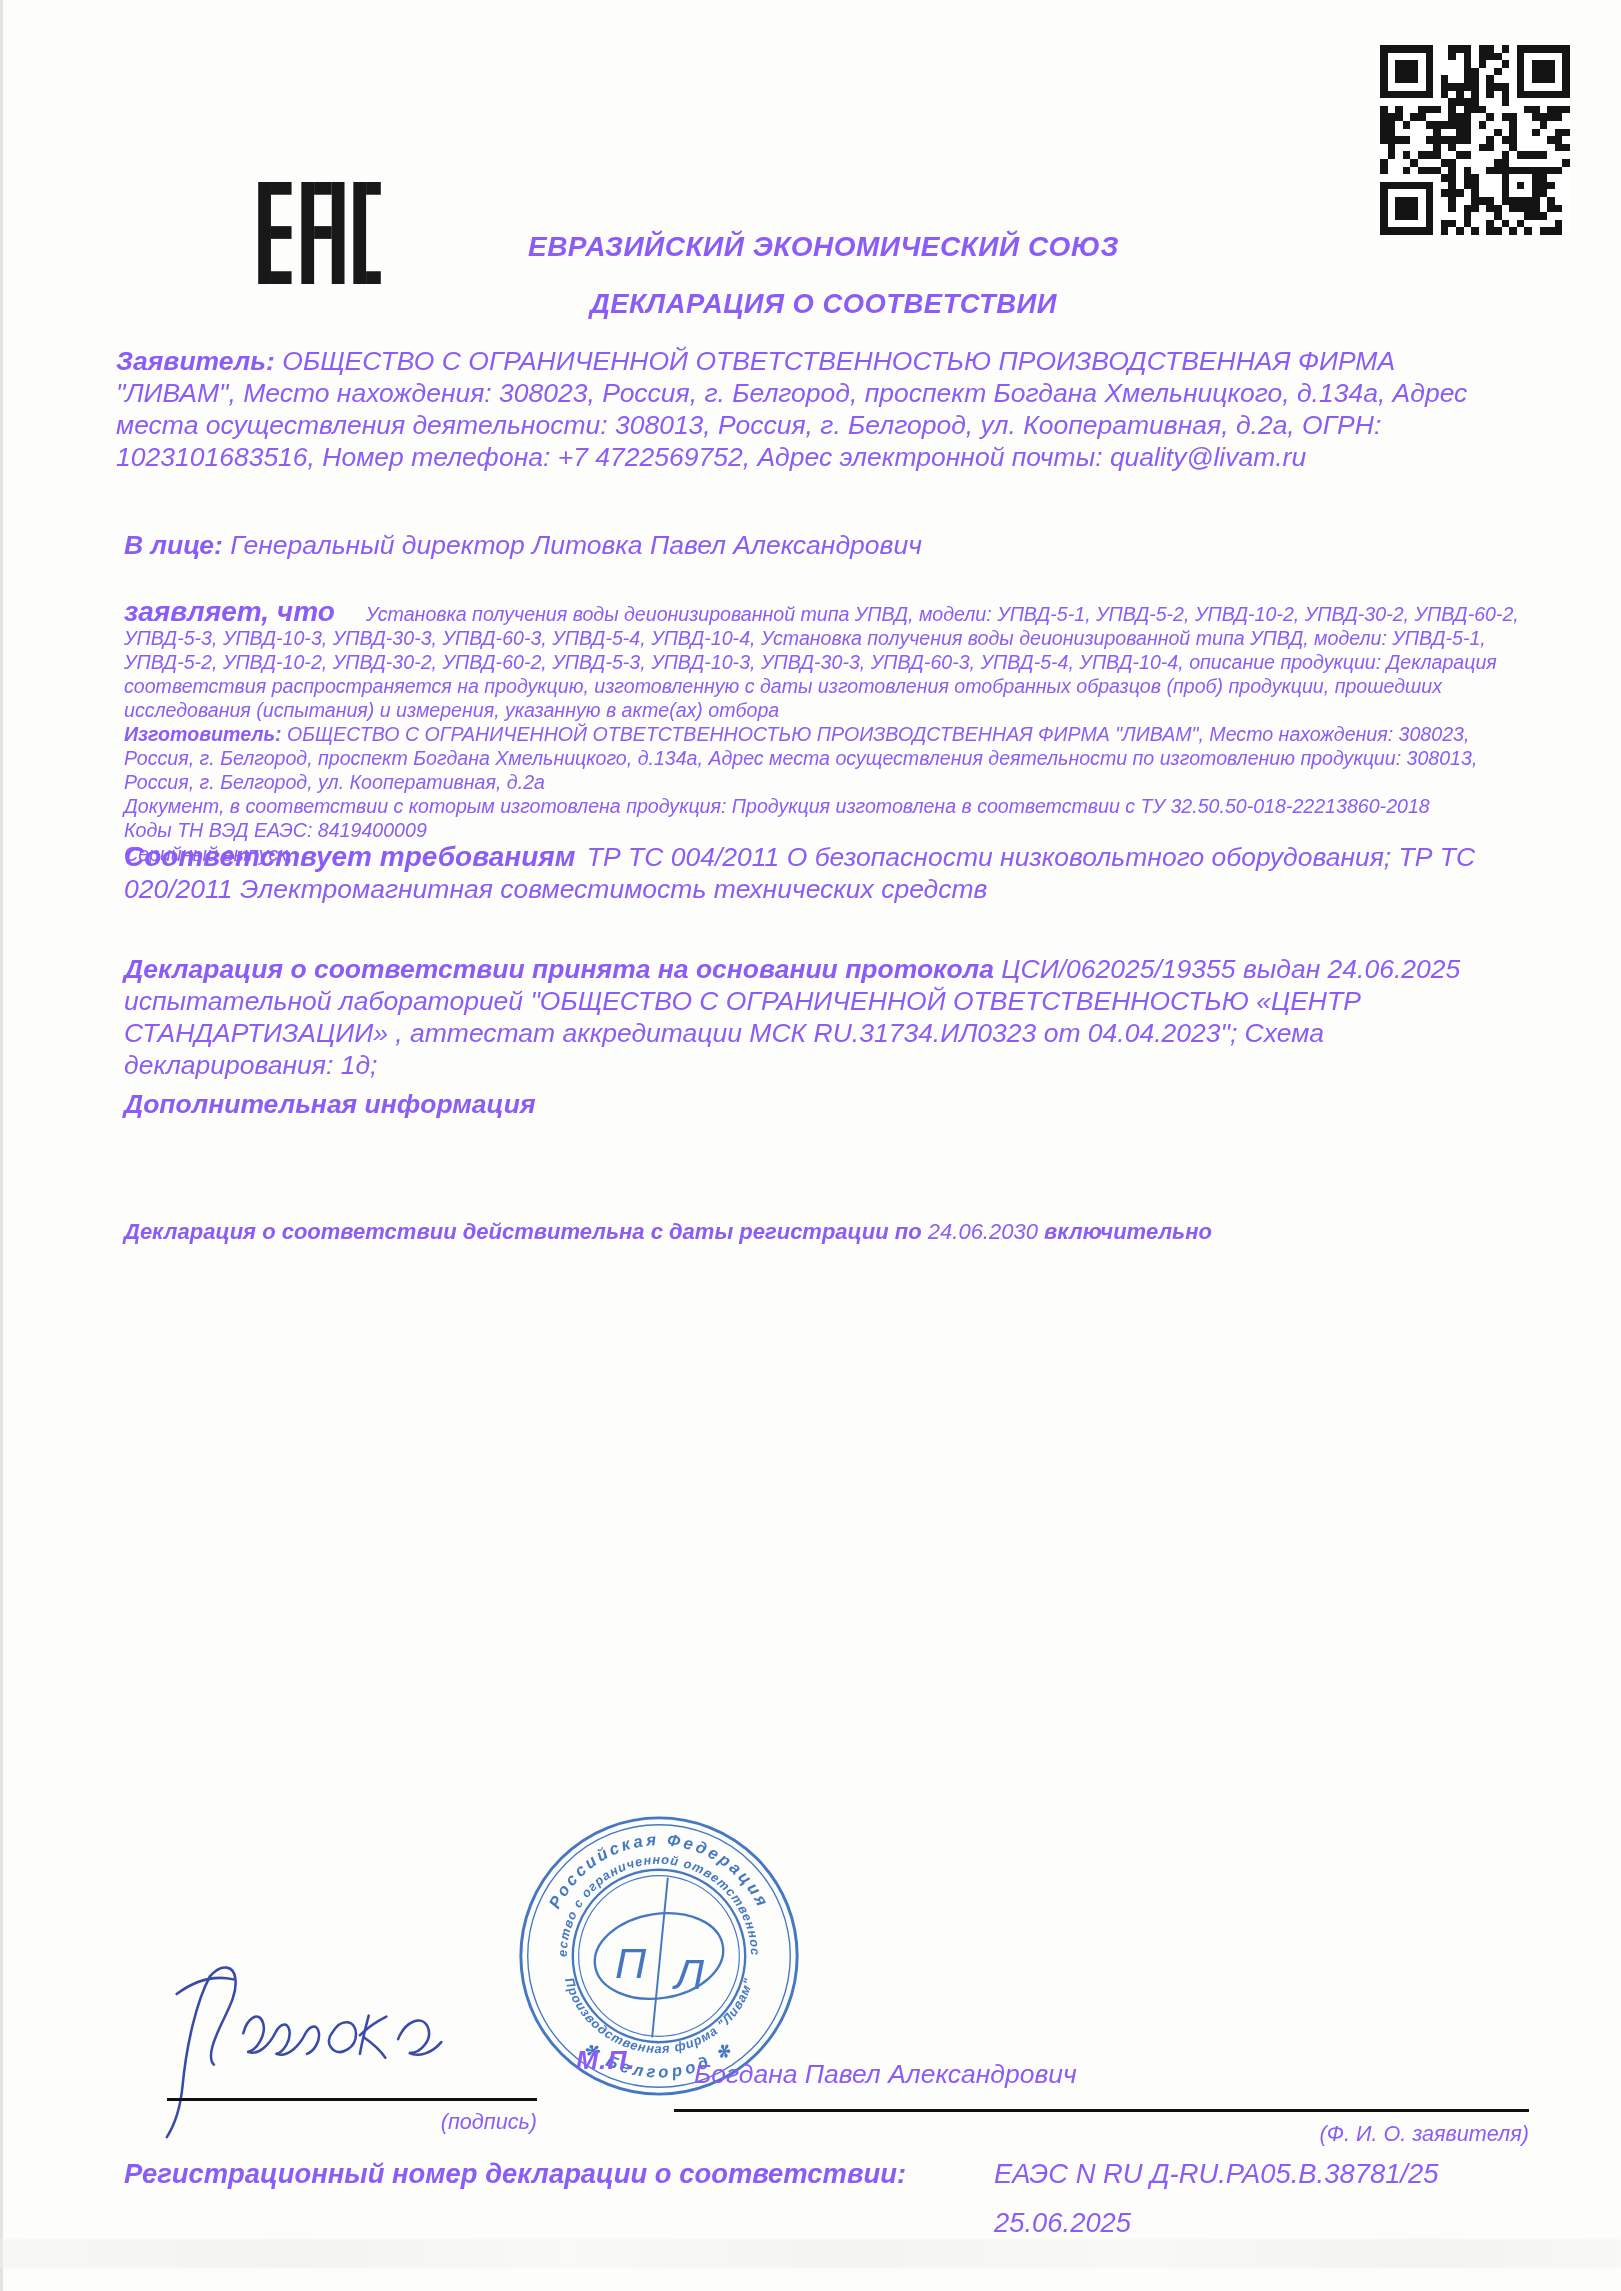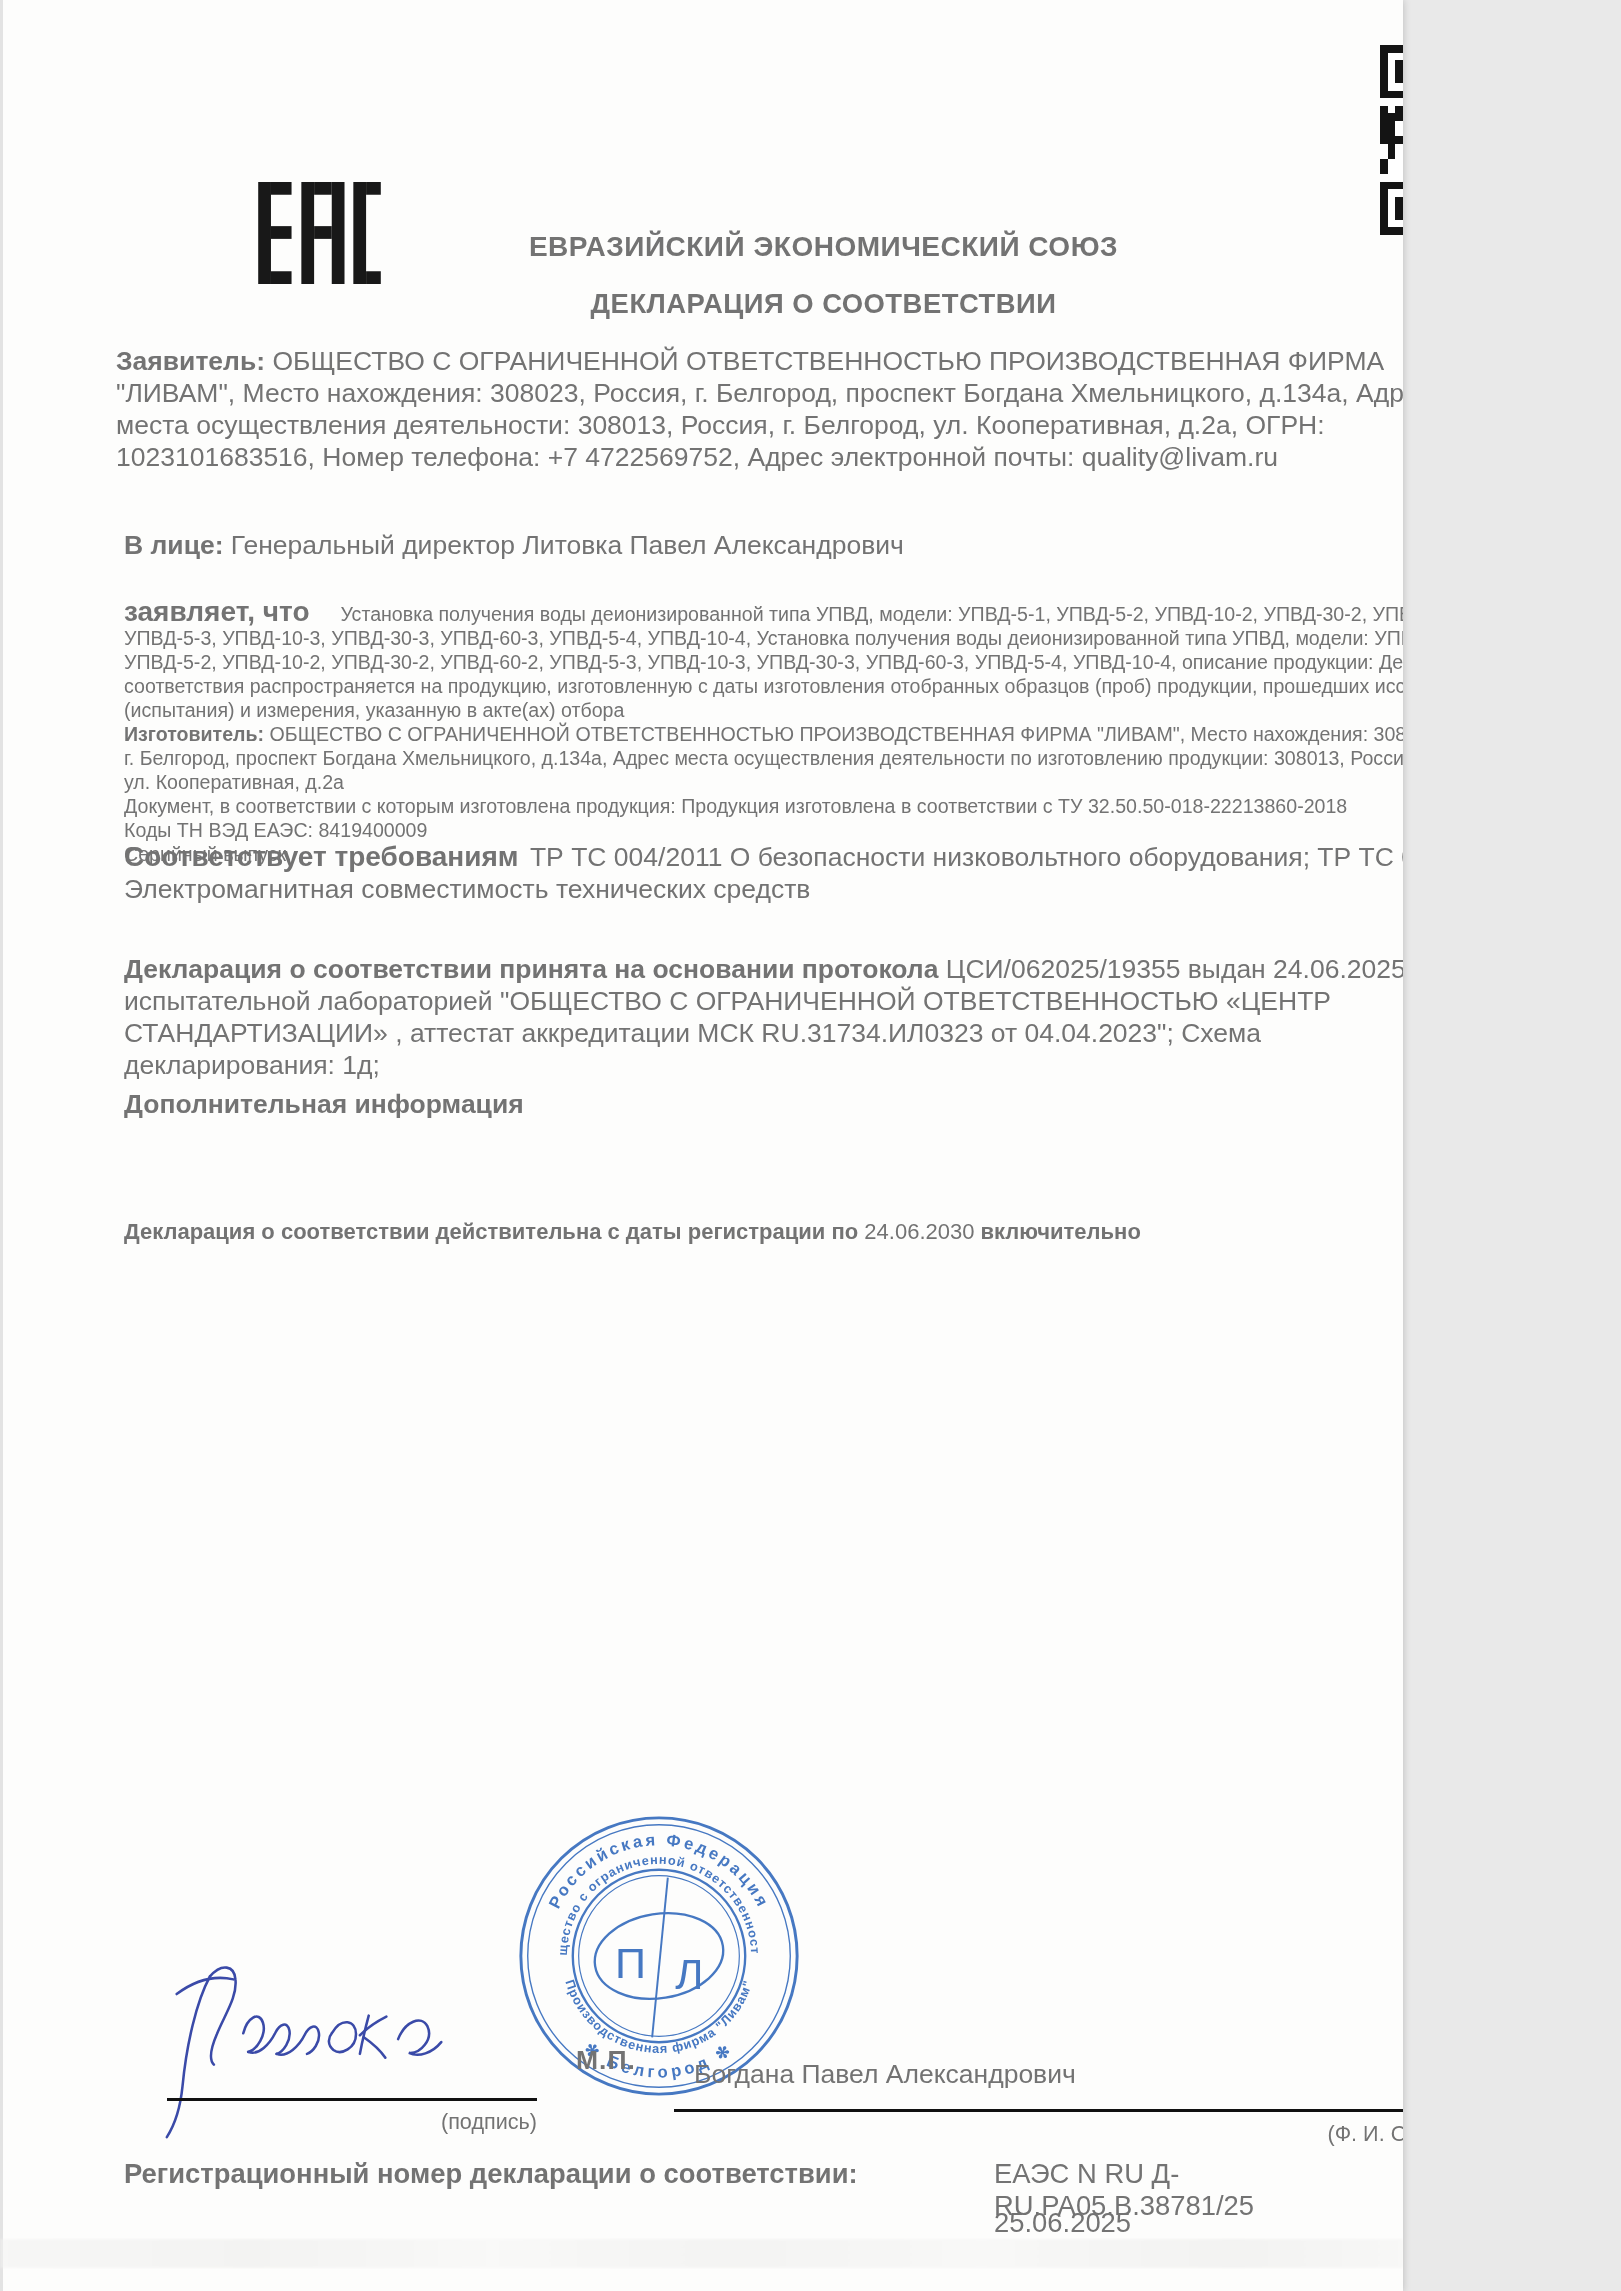--- a/index.html
+++ b/index.html
@@ -1,19 +1,20 @@
 <!DOCTYPE html>
 <html><head>
 <meta charset="utf-8">
 <style>
   html,body{margin:0;padding:0;background:#e9e9e9;}
   .page{
-    position:relative;width:1403px;height:2292px;background:#fdfdfc;
-    font-family:"Liberation Sans", sans-serif;color:#737373;overflow:hidden;
+    position:relative;width:1621px;height:2292px;background:#fdfdfc;
+    font-family:"Liberation Sans", sans-serif;color:#8b5cf6;overflow:hidden;
     box-shadow:0 0 7.8px rgba(0,0,0,.2);
+    font-style:italic;
   }
   .edge-left{position:absolute;left:0;top:0;width:2.9px;height:100%;background:#e3e3e3;}
   .bottom-smudge{
     position:absolute;left:0;top:2239px;width:100%;height:29px;
     background:linear-gradient(90deg,#f3f3f2 0%,#ececeb 18%,#f6f6f5 35%,#ededec 52%,#f5f5f4 70%,#ebebea 88%,#f4f4f3 100%);
     opacity:.55;filter:blur(1px);
   }
   .abs{position:absolute;}
   .title{font-weight:bold;text-align:center;letter-spacing:0.5px;}
   .para{font-size:26.5px;line-height:32px;}

